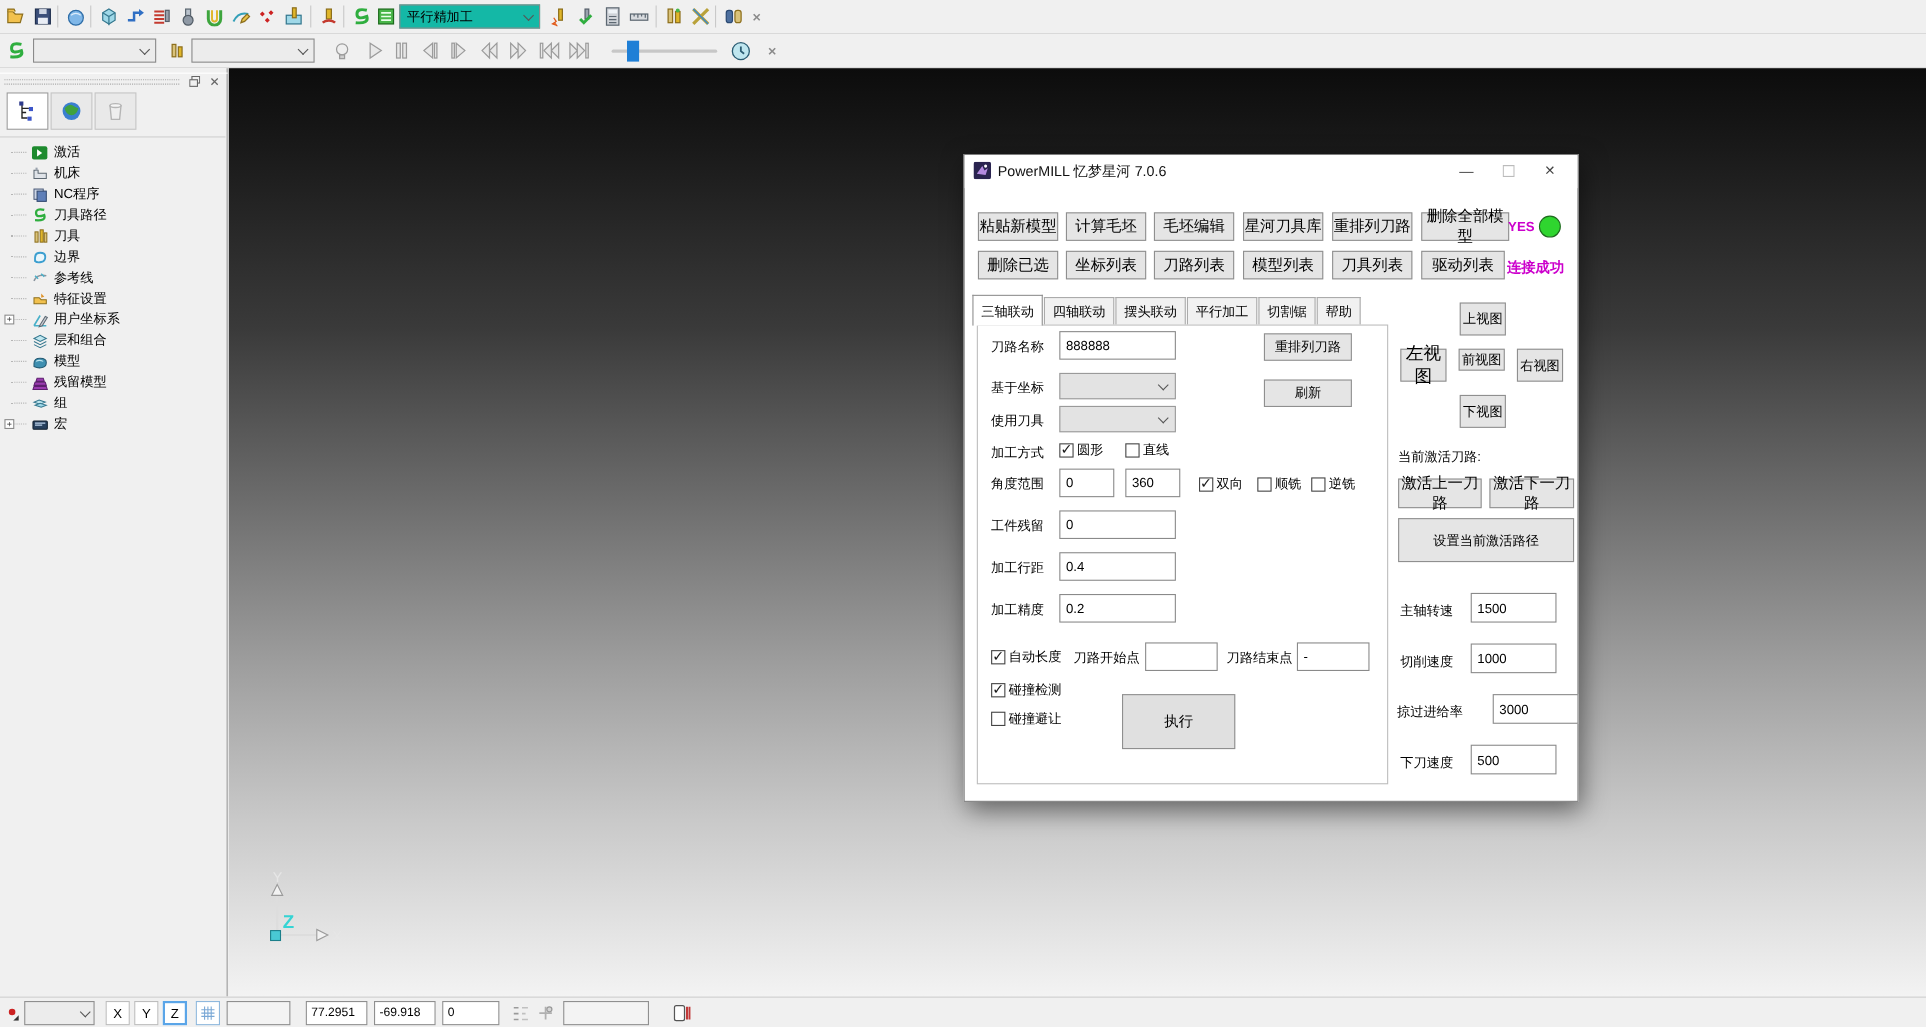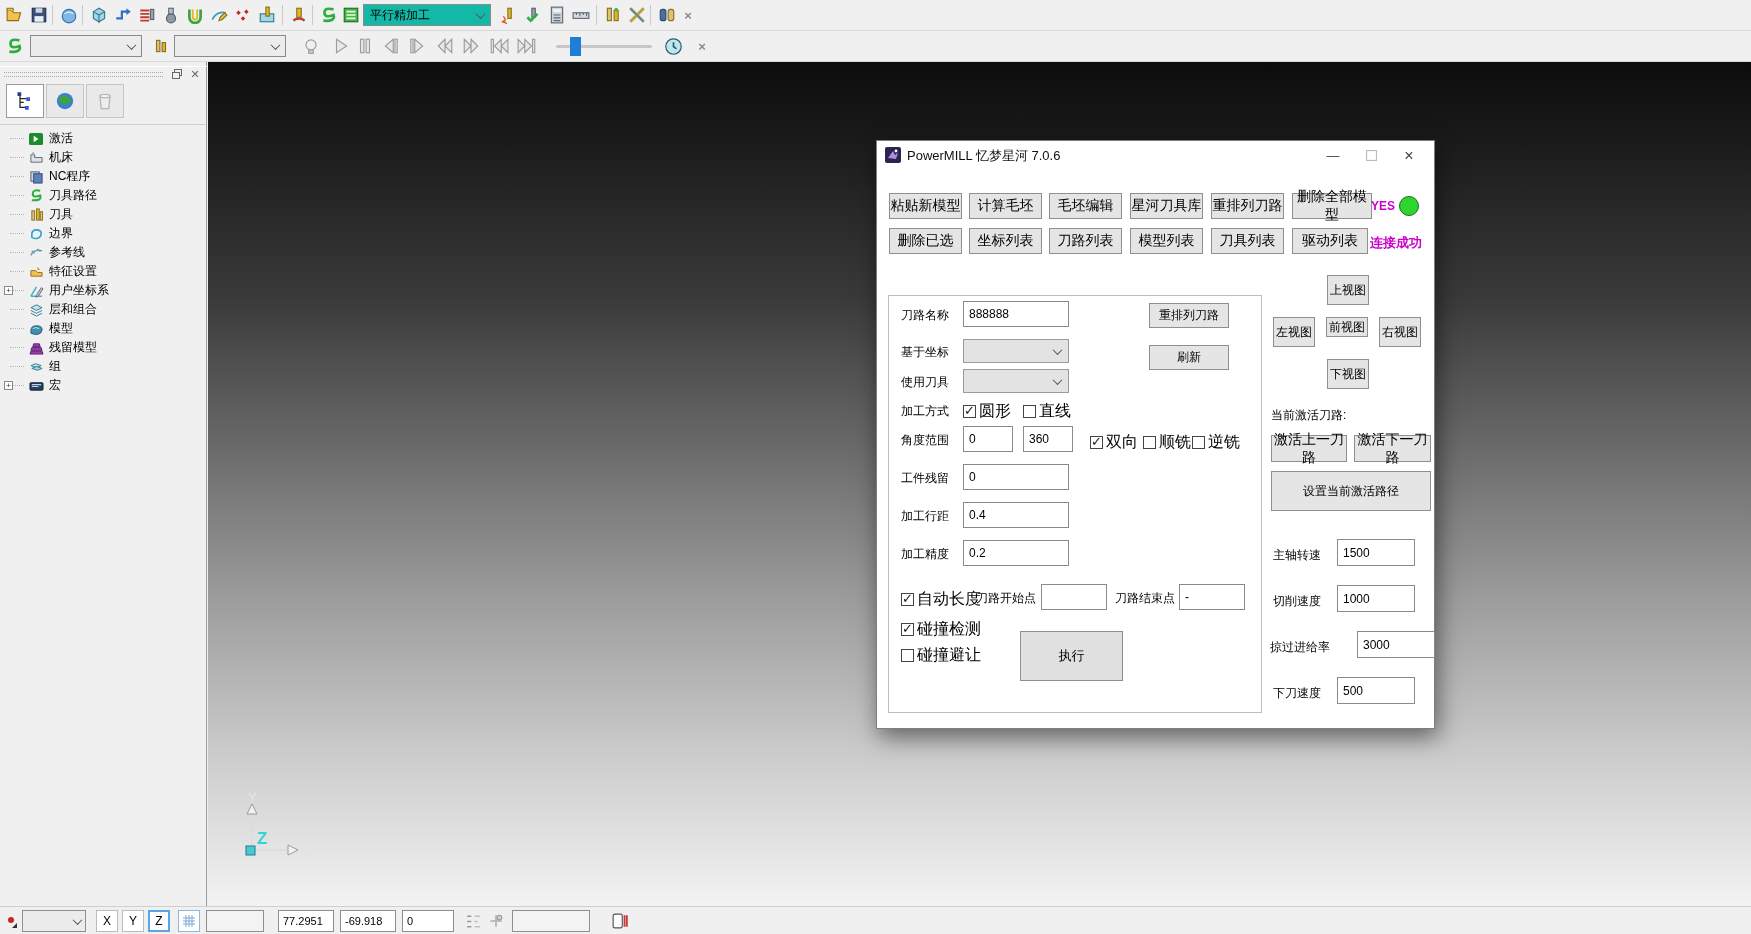--- a/index.html
+++ b/index.html
@@ -54,21 +54,21 @@
   .dlg-tabs { position:absolute; left:7px; top:131px; height:24px; display:flex; align-items:flex-end; }
   .dtab { padding:4px 7px 4px; border:1px solid #ababab; border-bottom:none; background:#f1f1f1; font-size:12px; margin-right:1px; }
   .dtab.active { background:#fff; padding-top:6px; position:relative; z-index:2; border-color:#8f8f8f; }
   .dlg-panel { position:absolute; left:11px; top:154px; width:374px; height:418px; background:#fff; border:1px solid #bdbdbd; }
   .flabel { position:absolute; font-size:12px; color:#000; white-space:nowrap; }
   .inp { position:absolute; background:#fff; border:1px solid #8a8a8a; font-size:12px; padding:2px 5px; font-family:inherit; color:#000; }
   .sel { position:absolute; background:#e3e3e3; border:1px solid #9a9a9a; display:flex; align-items:center; justify-content:flex-end; padding-right:7px; }
   .chkrow { position:absolute; display:flex; align-items:center; }
   .chk { width:13px; height:13px; background:#fff; border:1px solid #444; position:relative; flex:none; margin-right:3px; }
   .chk.on::after { content:"✓"; position:absolute; left:0px; top:-3px; font-size:13px; font-weight:bold; color:#1a1a1a; }
-  .chklbl { font-size:16px; white-space:nowrap; }
+  .chklbl { font-size:12px; white-space:nowrap; }
 
   
   .statusbar { position:absolute; left:0; top:906px; width:1751px; height:28px; background:#f0f0f0; border-top:1px solid #cfcfcf; }
   .sb-box { position:absolute; top:3px; height:22px; background:#fff; border:1px solid #8f8f8f; display:flex; align-items:center; padding:0 4px; font-size:11px; }
   .sb-btn { position:absolute; top:3px; width:22px; height:22px; background:#fff; border:1px solid #bdbdbd; display:flex; align-items:center; justify-content:center; font-size:12px; }
 </style>
 </head>
 <body>
 
 <div id="app">
@@ -518,20 +518,28 @@
     <span class="ledcircle" style="left:522px; top:55px"></span>
 
     <button class="btn actbtn" style="left:12px;  top:87px">删除已选</button>
     <button class="btn actbtn" style="left:92px;  top:87px">坐标列表</button>
     <button class="btn actbtn" style="left:172px; top:87px">刀路列表</button>
     <button class="btn actbtn" style="left:253px; top:87px">模型列表</button>
     <button class="btn actbtn" style="left:334px; top:87px">刀具列表</button>
     <button class="btn actbtn" style="left:415px; top:87px; width:76px">驱动列表</button>
     <span class="magenta" style="left:493px; top:93px; font-size:13px">连接成功</span>
 
+    <div class="dlg-tabs">
+      <span class="dtab active">三轴联动</span>
+      <span class="dtab">四轴联动</span>
+      <span class="dtab">摆头联动</span>
+      <span class="dtab">平行加工</span>
+      <span class="dtab">切割锯</span>
+      <span class="dtab">帮助</span>
+    </div>
     <div class="dlg-panel"></div>
 
     <span class="flabel" style="left:24px; top:166px">刀路名称</span>
     <input class="inp" style="left: 86px; top: 160px; width: 106px; height: 26px;" value="888888">
     <button class="btn" style="left:272px; top:162px; width:80px; height:25px; font-size:12px">重排列刀路</button>
 
     <span class="flabel" style="left:24px; top:203px">基于坐标</span>
     <div class="sel" style="left:86px; top:198px; width:106px; height:24px">
         <span class="chev"></span>
       </div>
@@ -590,21 +598,21 @@
         <span class="chk on"></span>
         <span class="chklbl">碰撞检测</span>
       </span>
     <span class="chkrow" style="left:24px; top:504px">
         <span class="chk"></span>
         <span class="chklbl">碰撞避让</span>
       </span>
     <button class="btn" style="left:143px; top:490px; width:103px; height:50px; font-size:13px; background:#e0e0e0">执行</button>
 
     <button class="btn" style="left:450px; top:134px; width:42px; height:30px; font-size:12px">上视图</button>
-    <button class="btn" style="left:396px; top:176px; width:42px; height:30px; font-size:12px">左视图</button>
+    <button class="btn" style="left:396px; top:176px; width:42px; height:30px; font-size:16px">左视图</button>
     <button class="btn" style="left:449px; top:176px; width:42px; height:20px; font-size:12px">前视图</button>
     <button class="btn" style="left:502px; top:176px; width:42px; height:30px; font-size:12px">右视图</button>
     <button class="btn" style="left:450px; top:218px; width:42px; height:30px; font-size:12px">下视图</button>
 
     <span class="flabel" style="left:394px; top:266px">当前激活刀路:</span>
     <button class="btn" style="left:394px; top:294px; width:76px; height:27px">激活上一刀路</button>
     <button class="btn" style="left:477px; top:294px; width:77px; height:27px">激活下一刀路</button>
     <button class="btn" style="left:394px; top:330px; width:160px; height:40px; font-size:12px">设置当前激活路径</button>
 
     <span class="flabel" style="left:396px; top:406px">主轴转速</span>

